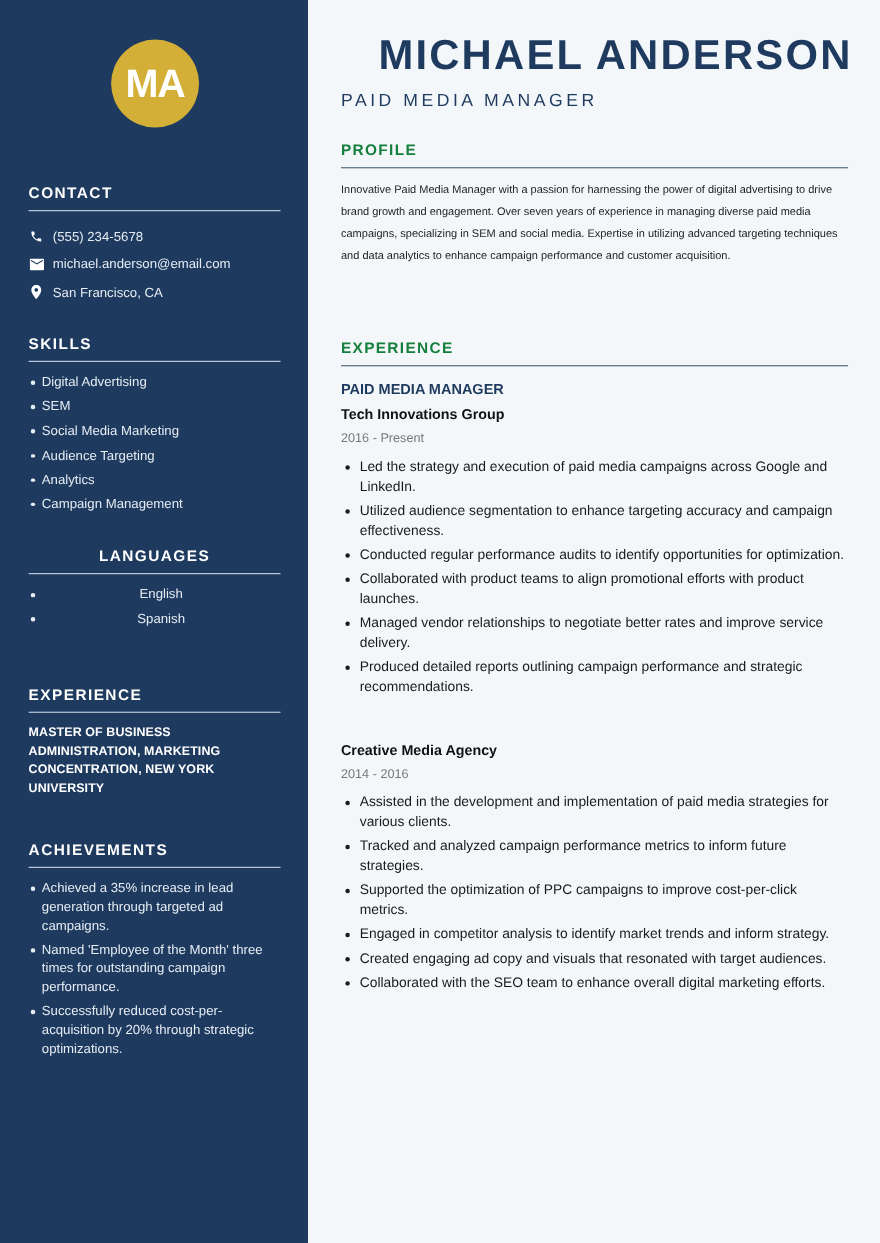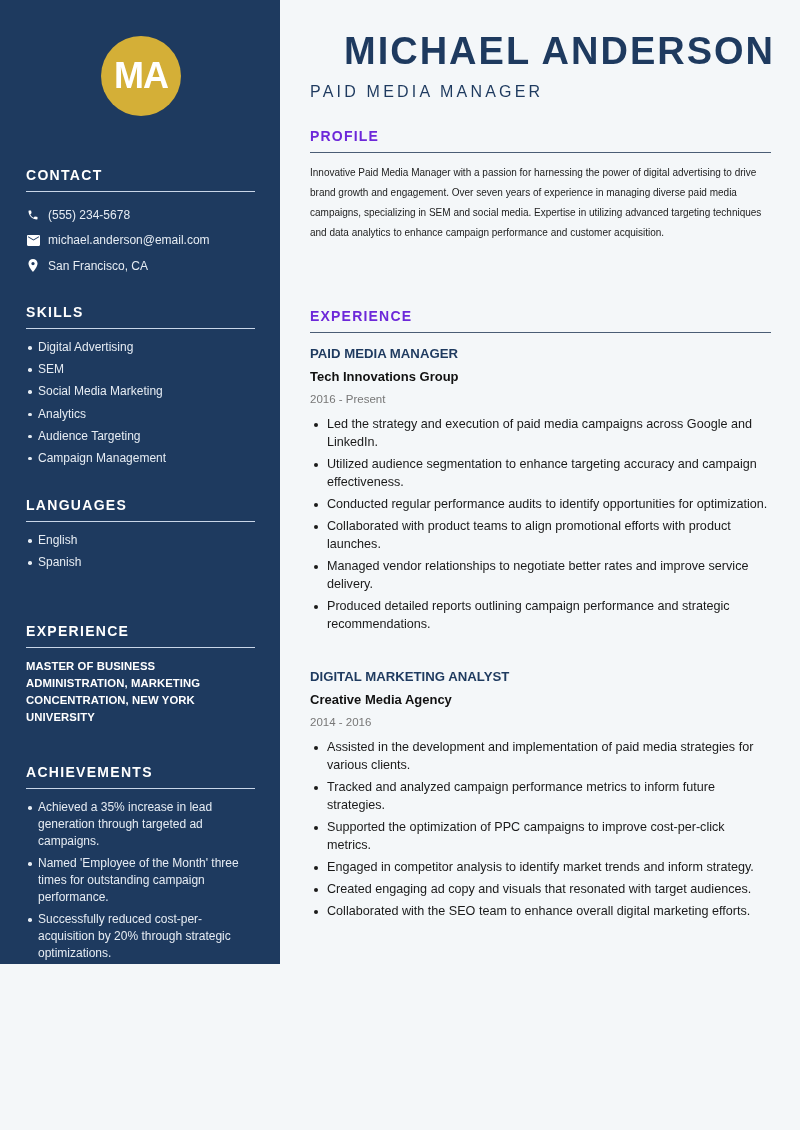--- a/index.html
+++ b/index.html
@@ -1,34 +1,34 @@
 <!DOCTYPE html>
 <html><head>
 <meta charset="utf-8">
 <style>
   * { box-sizing: border-box; margin: 0; padding: 0; }
   html, body { width: 800px; height: 1130px; overflow: hidden; }
   body { font-family: "Liberation Sans", "DejaVu Sans", sans-serif; background: #f4f7f9; position: relative; }
-  .sidebar { position: absolute; left: 0; top: 0; width: 280px; height: 964px; background: #1e3a5f; color: #fff; padding: 0 26px; }
+  .sidebar { position: absolute; left: 0; top: 0; width: 280px; height: 1130px; background: #1e3a5f; color: #fff; padding: 0 26px; }
   .avatar { position: absolute; left: 101px; top: 36px; width: 80px; height: 80px; border-radius: 50%; background: #d4af37; color: #fff; font-weight: 700; font-size: 36px; display: flex; align-items: center; justify-content: center; letter-spacing: -1px; }
   .side-section { position: absolute; left: 26px; width: 229px; }
   .side-title { font-size: 14px; font-weight: 700; letter-spacing: 1.3px; color: #fff; padding-bottom: 8px; border-bottom: 1.5px solid #c9d6e8; margin-bottom: 10px; }
   .contact-row { display: flex; align-items: center; font-size: 12px; color: #e6ecf3; height: 25.5px; }
   .contact-row .ic { width: 14px; height: 14px; margin-right: 8px; display: inline-flex; align-items: center; justify-content: center; }
   .side-list { list-style: none; }
   .side-list li { position: relative; padding-left: 12px; font-size: 12px; color: #e6ecf3; line-height: 17px; margin-bottom: 5.2px; }
   .side-list li::before { content: ""; position: absolute; left: 2px; top: 7px; width: 3.5px; height: 3.5px; border-radius: 50%; background: #e6ecf3; }
   .ach li { margin-bottom: 5px; }
   .edu-text { font-size: 11.3px; font-weight: 700; line-height: 17px; color: #fff; letter-spacing: 0.1px; }
 
   .main { position: absolute; left: 310px; top: 0; width: 461px; color: #1a1a1a; }
   .name { position: absolute; top: 30px; left: 0; font-size: 38px; font-weight: 700; color: #1e3a5f; letter-spacing: 2px; white-space: nowrap; margin-left: 34px; }
   .jobtitle { position: absolute; top: 83px; left: 0; font-size: 16px; color: #1e3a5f; letter-spacing: 3.2px; white-space: nowrap; }
   .main-sec { position: absolute; left: 0; width: 461px; }
-  .main-title { font-size: 14px; font-weight: 700; color: #6d28d9; letter-spacing: 1.2px; padding-bottom: 8px; border-bottom: 1.5px solid #4a5d75; margin-bottom: 10px; }
+  .main-title { font-size: 14px; font-weight: 700; color: #15803d; letter-spacing: 1.2px; padding-bottom: 8px; border-bottom: 1.5px solid #4a5d75; margin-bottom: 10px; }
   .profile-text { font-size: 10px; line-height: 20px; color: #222; }
   .job { position: absolute; left: 0; width: 461px; }
   .job-title { font-size: 13.2px; font-weight: 700; color: #1e3a5f; line-height: 18px; }
   .company { font-size: 13px; font-weight: 700; color: #111; line-height: 18px; margin-top: 5px; }
   .dates { font-size: 11.5px; color: #777; line-height: 16px; margin-top: 5px; }
   .bullets { list-style: none; margin-top: 8px; }
   .bullets li { position: relative; padding-left: 17px; font-size: 12.6px; line-height: 18px; color: #1a1a1a; margin-bottom: 4px; }
   .bullets li::before { content: ""; position: absolute; left: 4px; top: 7.5px; width: 4px; height: 4px; border-radius: 50%; background: #1a1a1a; }
 </style>
 </head>
@@ -66,27 +66,27 @@
       <span>San Francisco, CA</span>
     </div>
   </section>
 
   <section class="side-section" style="top:304px;">
     <div class="side-title">SKILLS</div>
     <ul class="side-list">
       <li>Digital Advertising</li>
       <li>SEM</li>
       <li>Social Media Marketing</li>
+      <li>Audience Targeting</li>
       <li>Analytics</li>
-      <li>Audience Targeting</li>
       <li>Campaign Management</li>
     </ul>
   </section>
 
-  <section class="side-section" style="top:497px;">
+  <section class="side-section" style="top:497px;text-align:center;">
     <div class="side-title">LANGUAGES</div>
     <ul class="side-list">
       <li>English</li>
       <li>Spanish</li>
     </ul>
   </section>
 
   <section class="side-section" style="top:623px;">
     <div class="side-title">EXPERIENCE</div>
     <div class="edu-text">MASTER OF BUSINESS ADMINISTRATION, MARKETING CONCENTRATION, NEW YORK UNIVERSITY</div>
@@ -123,21 +123,20 @@
       <li>Led the strategy and execution of paid media campaigns across Google and LinkedIn.</li>
       <li>Utilized audience segmentation to enhance targeting accuracy and campaign effectiveness.</li>
       <li>Conducted regular performance audits to identify opportunities for optimization.</li>
       <li>Collaborated with product teams to align promotional efforts with product launches.</li>
       <li>Managed vendor relationships to negotiate better rates and improve service delivery.</li>
       <li>Produced detailed reports outlining campaign performance and strategic recommendations.</li>
     </ul>
   </div>
 
   <div class="job" style="top:668px;">
-    <div class="job-title">DIGITAL MARKETING ANALYST</div>
     <div class="company">Creative Media Agency</div>
     <div class="dates">2014 - 2016</div>
     <ul class="bullets">
       <li>Assisted in the development and implementation of paid media strategies for various clients.</li>
       <li>Tracked and analyzed campaign performance metrics to inform future strategies.</li>
       <li>Supported the optimization of PPC campaigns to improve cost-per-click metrics.</li>
       <li>Engaged in competitor analysis to identify market trends and inform strategy.</li>
       <li>Created engaging ad copy and visuals that resonated with target audiences.</li>
       <li>Collaborated with the SEO team to enhance overall digital marketing efforts.</li>
     </ul>

